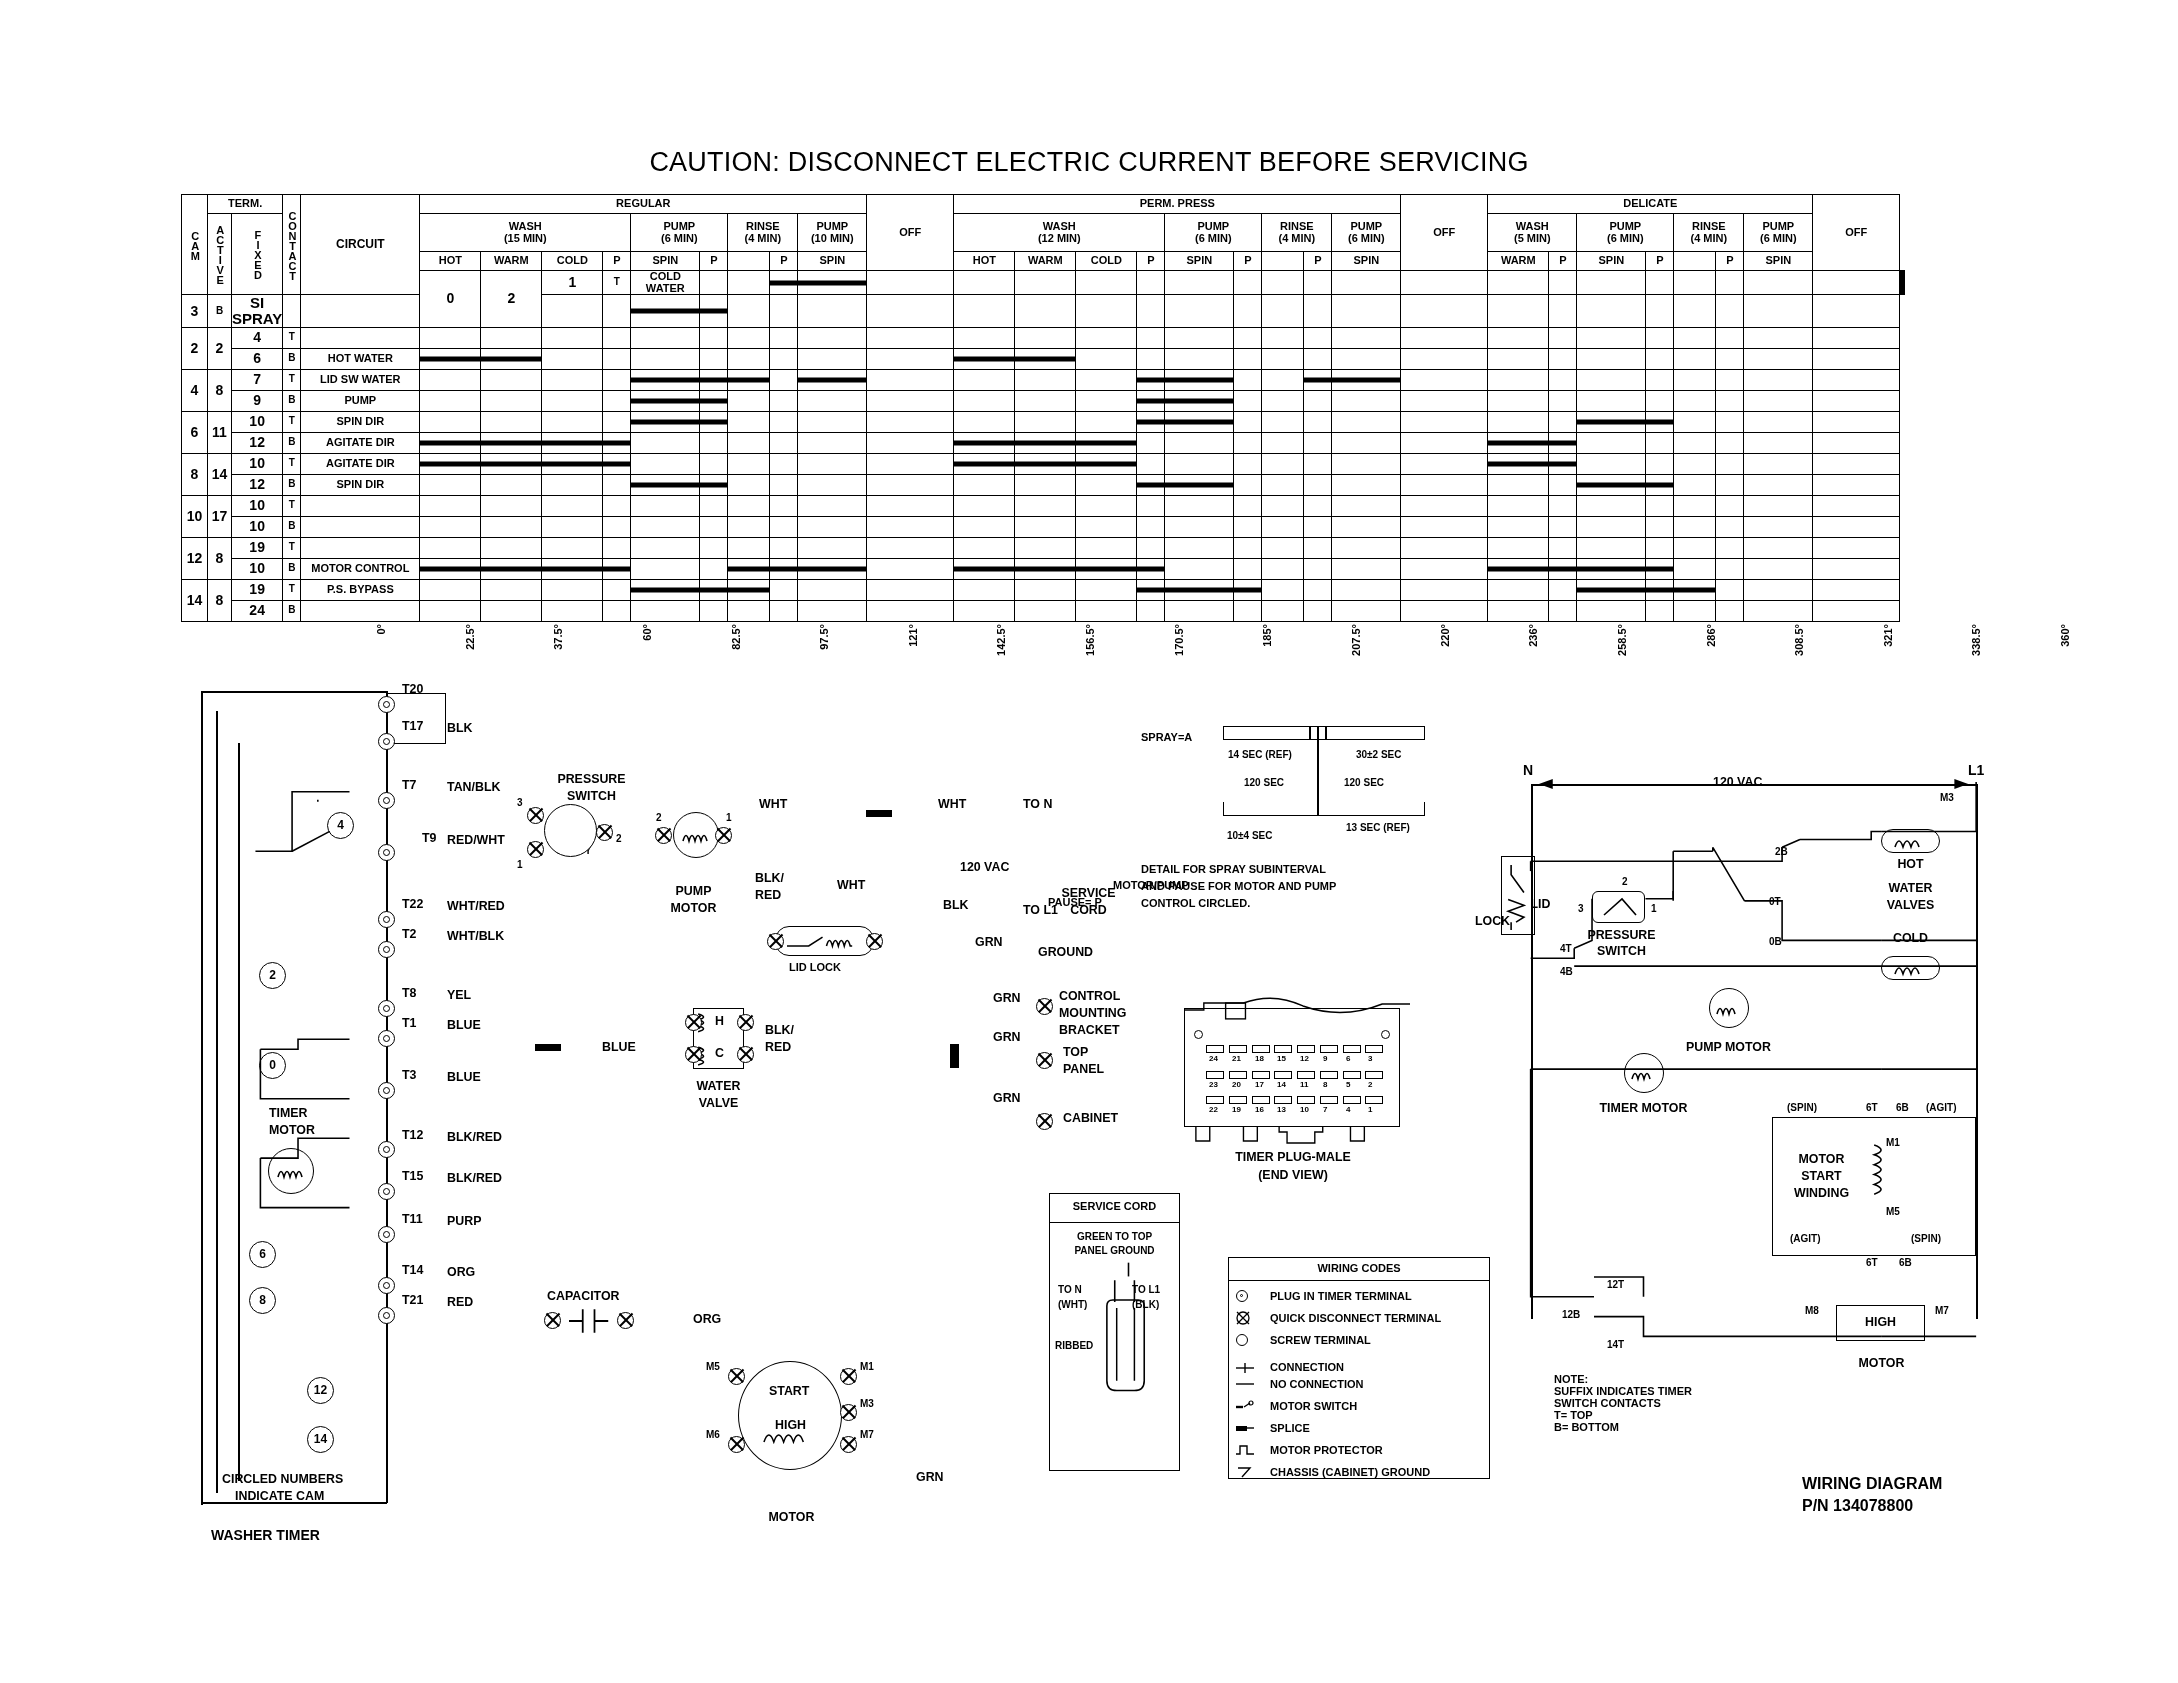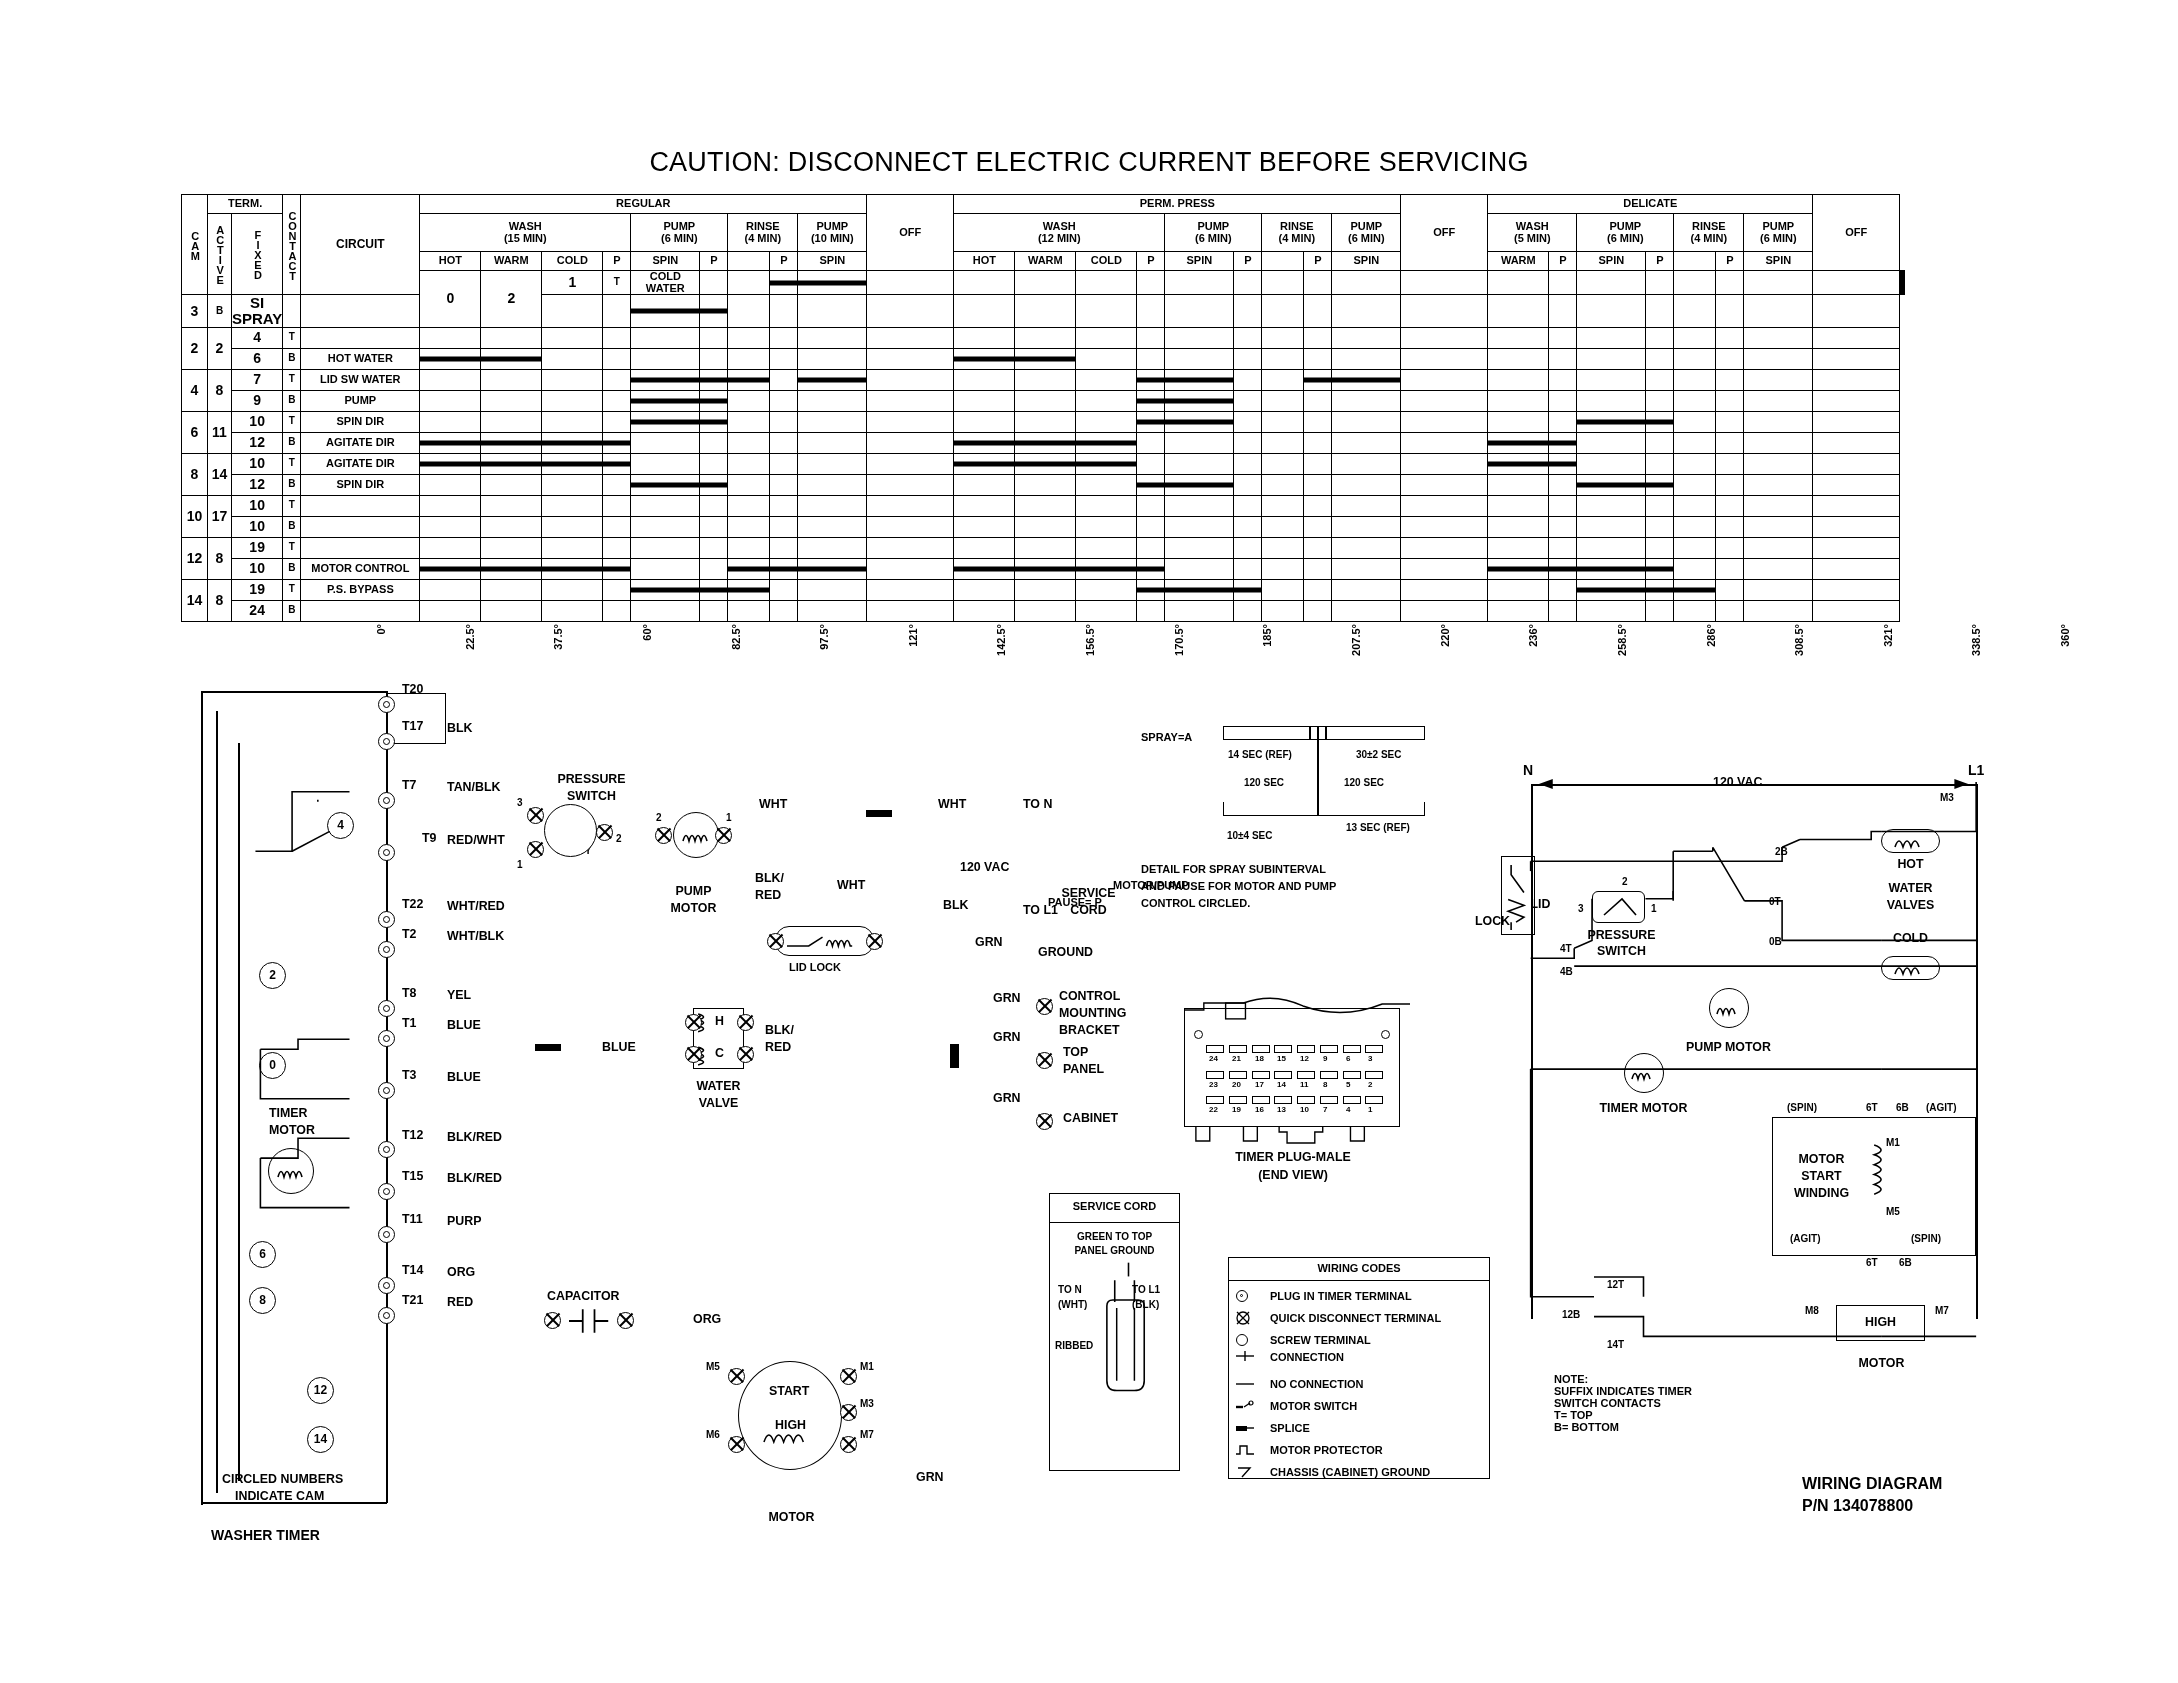--- a/index.html
+++ b/index.html
@@ -1168,21 +1168,21 @@
           </svg>
         </span>
         <span class="t11">QUICK DISCONNECT TERMINAL</span>
       </div>
       <div style="display:flex;align-items:center;height:22px;padding-left:8px;">
         <span style="width:34px;display:flex;align-items:center;">
           <span style="display:inline-block;width:12px;height:12px;border:1.4px solid #000;border-radius:50%;"></span>
         </span>
         <span class="t11">SCREW TERMINAL</span>
       </div>
-      <div style="display:flex;align-items:flex-start;height:22px;padding-left:8px;">
+      <div style="display:flex;align-items:flex-end;height:22px;padding-left:8px;">
         <span style="width:34px;display:flex;align-items:center;">
           <svg width="20" height="10" style="position:static;overflow:visible" viewBox="0 0 20 10">
             <path d="M0,5 L18,5" stroke="#000" stroke-width="1.4"></path>
             <path d="M9,0 L9,10" stroke="#000" stroke-width="1.4"></path>
           </svg>
         </span>
         <span class="t11">CONNECTION</span>
       </div>
       <div style="display:flex;align-items:center;height:22px;padding-left:8px;">
         <span style="width:34px;display:flex;align-items:center;">

